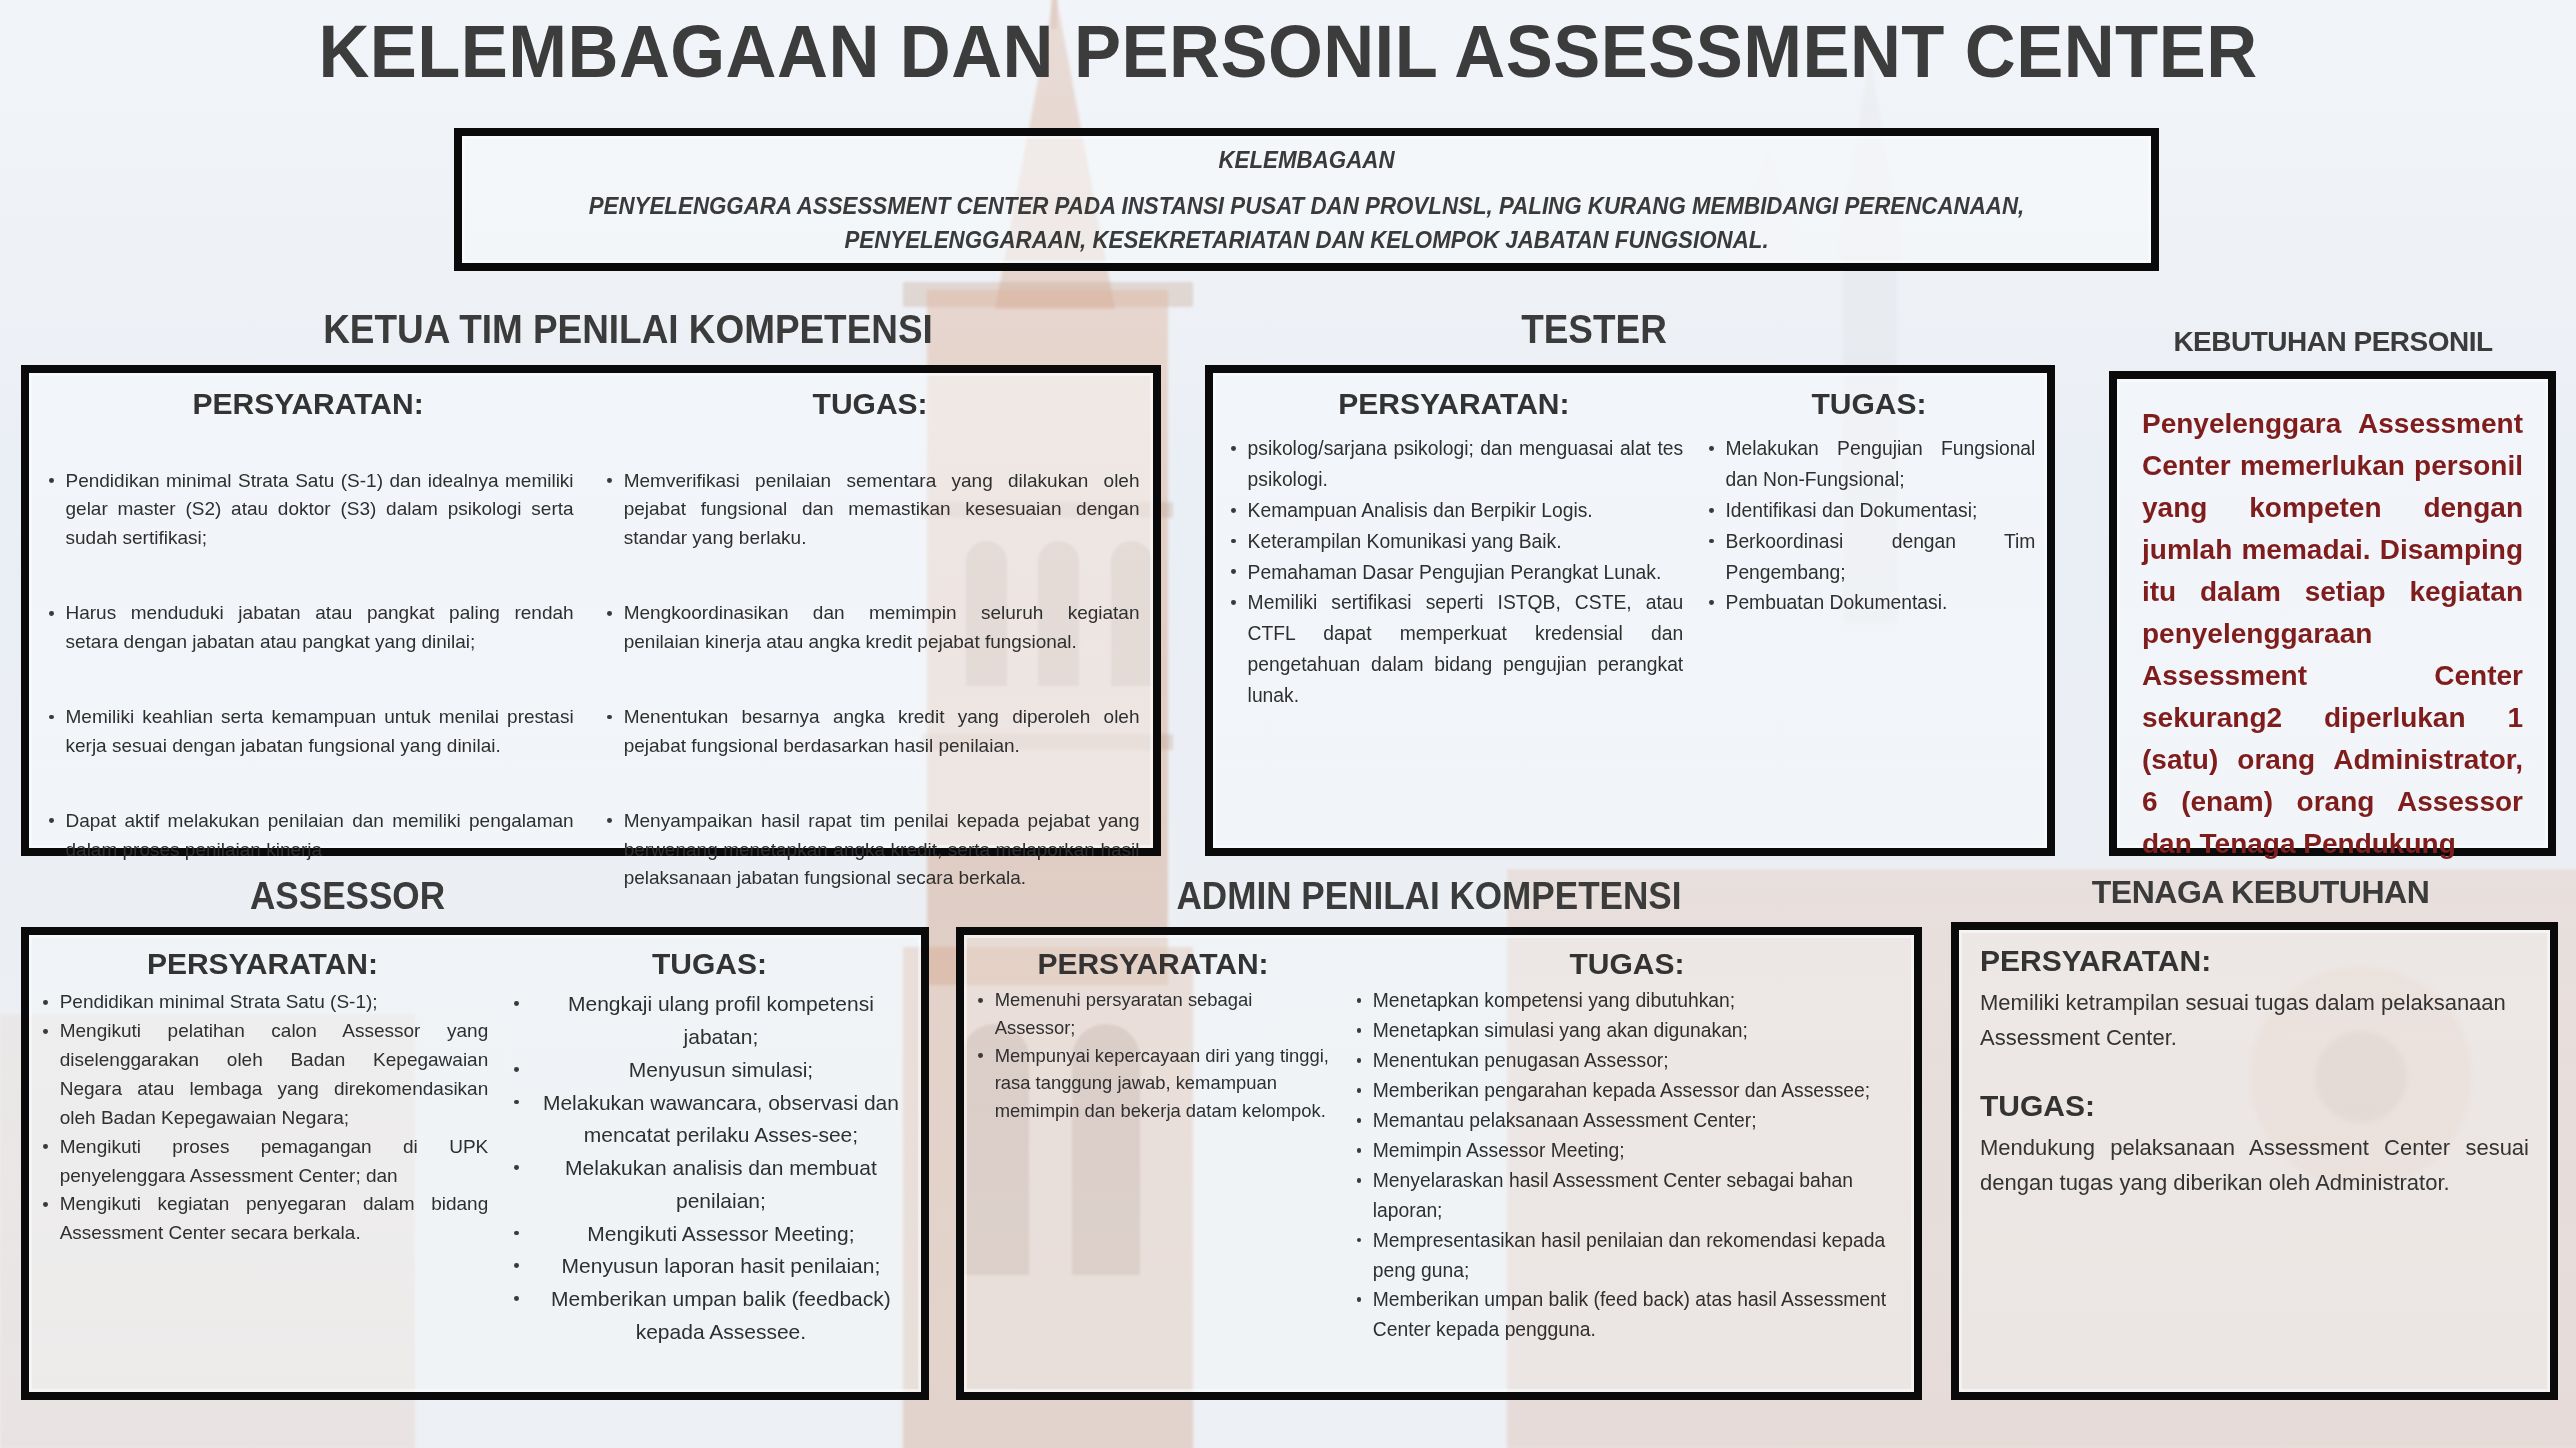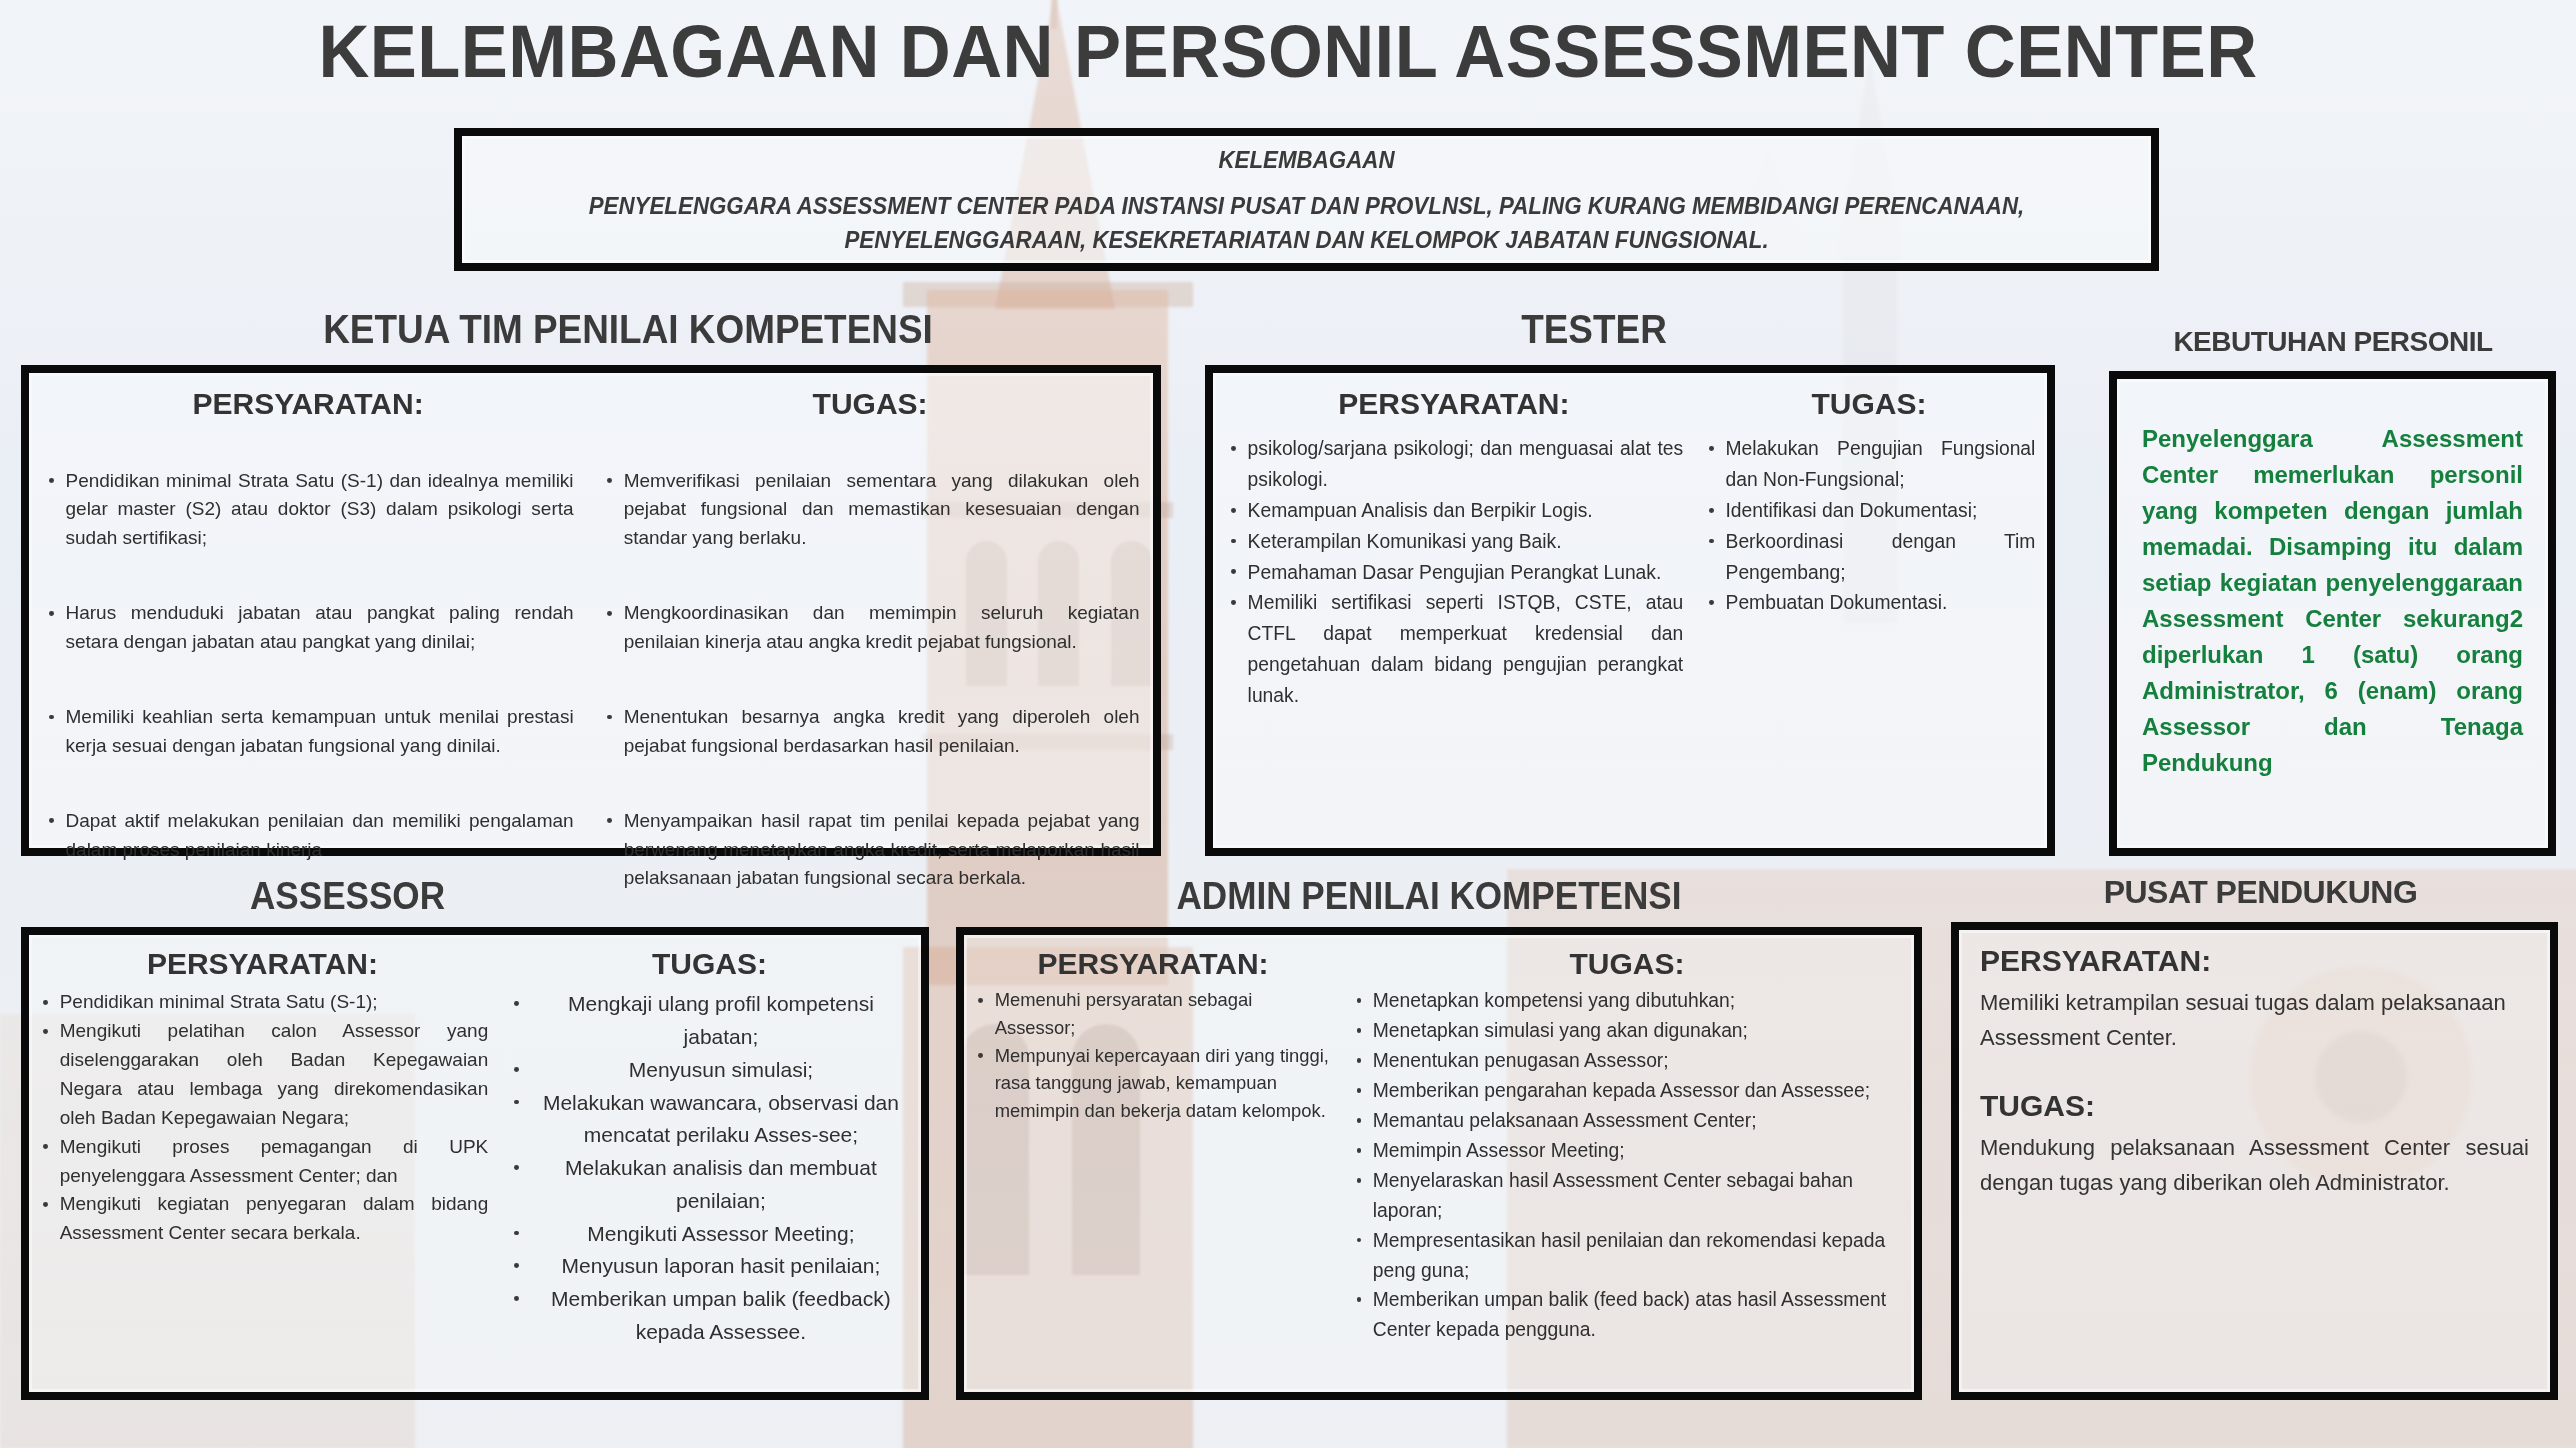--- a/index.html
+++ b/index.html
@@ -110,22 +110,22 @@
   #t-tester{left:1198px;top:306px;width:792px;font-size:41px;}
   #b-tester{left:1205px;top:365px;width:850px;height:491px;}
   #b-tester .col1{width:58%;padding:13.5px 13.5px 9.7px 11.6px;}
   #b-tester .col2{width:42%;padding:13.5px 11.6px 9.7px 5.8px;}
   #b-tester .colhead{font-size:30px;margin-bottom:13.5px;}
   #b-tester ul.b{font-size:19.3px;line-height:1.6;}
 
   #t-kebutuhan{left:2106px;top:326px;width:454px;font-size:28px;}
   #b-kebutuhan{left:2109px;top:371px;width:447px;height:485px;}
   #b-kebutuhan .inner{
-    padding:42px 25px;font-size:24px;line-height:1.5;font-weight:bold;
-    color:#15803d;text-align:justify;
+    padding:24px 25px;font-size:28px;line-height:1.5;font-weight:bold;
+    color:#7f1d1d;text-align:justify;
   }
 
   
   #t-assessor{left:77px;top:874px;width:541px;font-size:39px;}
   #b-assessor{left:21px;top:927px;width:908px;height:473px;}
   #b-assessor .col1{width:53%;padding:11.6px 13.5px 7.7px 7.7px;}
   #b-assessor .col2{width:47%;padding:11.6px 9.7px 7.7px 5.8px;}
   #b-assessor .colhead{font-size:30px;margin-bottom:7.7px;}
   #b-assessor .col1 ul.b{font-size:19px;line-height:1.52;}
   #b-assessor .col2 ul.b{font-size:21px;line-height:1.56;text-align:center;}
@@ -288,21 +288,21 @@
             <li>Memantau pelaksanaan Assessment Center;</li>
             <li>Memimpin Assessor Meeting;</li>
             <li>Menyelaraskan hasil Assessment Center sebagai bahan laporan;</li>
             <li>Mempresentasikan hasil penilaian dan rekomendasi kepada peng guna;</li>
             <li>Memberikan umpan balik (feed back) atas hasil Assessment Center kepada pengguna.</li>
           </ul>
       </div>
     </div>
   </div>
 
-  <div class="sectitle normalw" id="t-tenaga">PUSAT PENDUKUNG</div>
+  <div class="sectitle normalw" id="t-tenaga">TENAGA KEBUTUHAN</div>
   <div class="box translucent" id="b-tenaga">
     <div class="inner">
       <p class="h">PERSYARATAN:</p>
       <p class="p">Memiliki ketrampilan sesuai tugas dalam pelaksanaan Assessment Center.</p>
       <p class="h">TUGAS:</p>
       <p class="p j">Mendukung pelaksanaan Assessment Center sesuai dengan tugas yang diberikan oleh Administrator.</p>
     </div>
   </div>
 
 </div>

